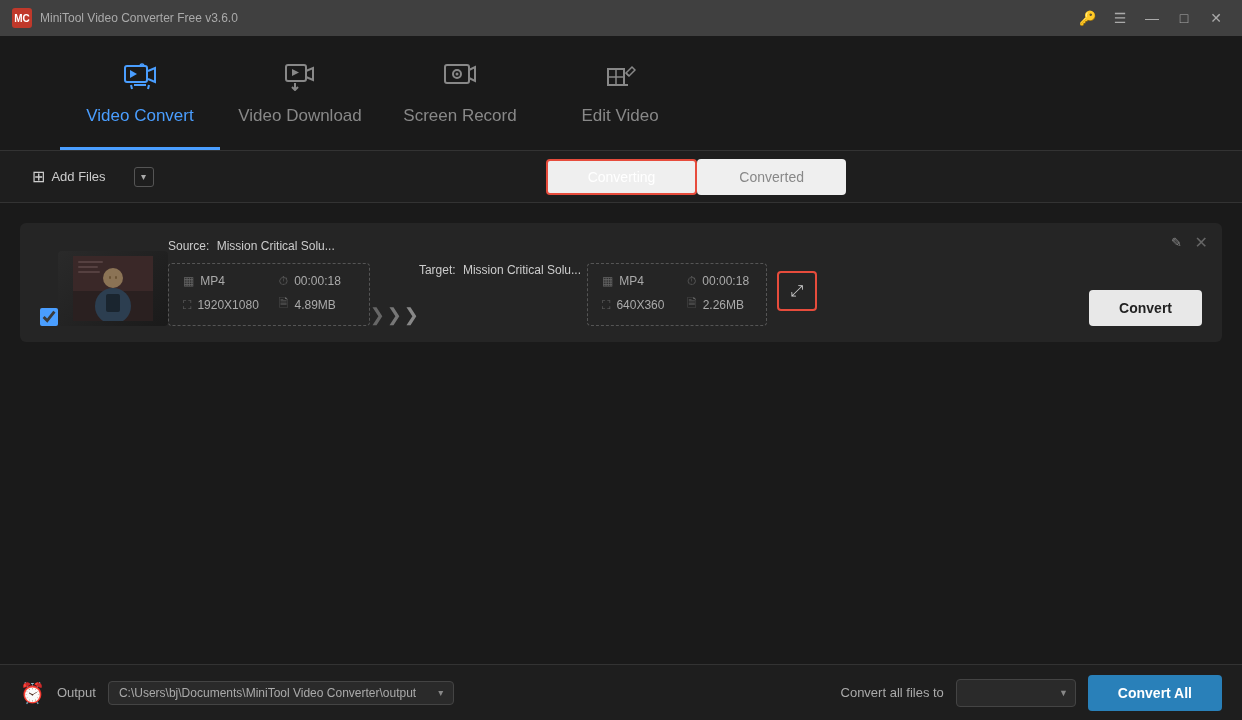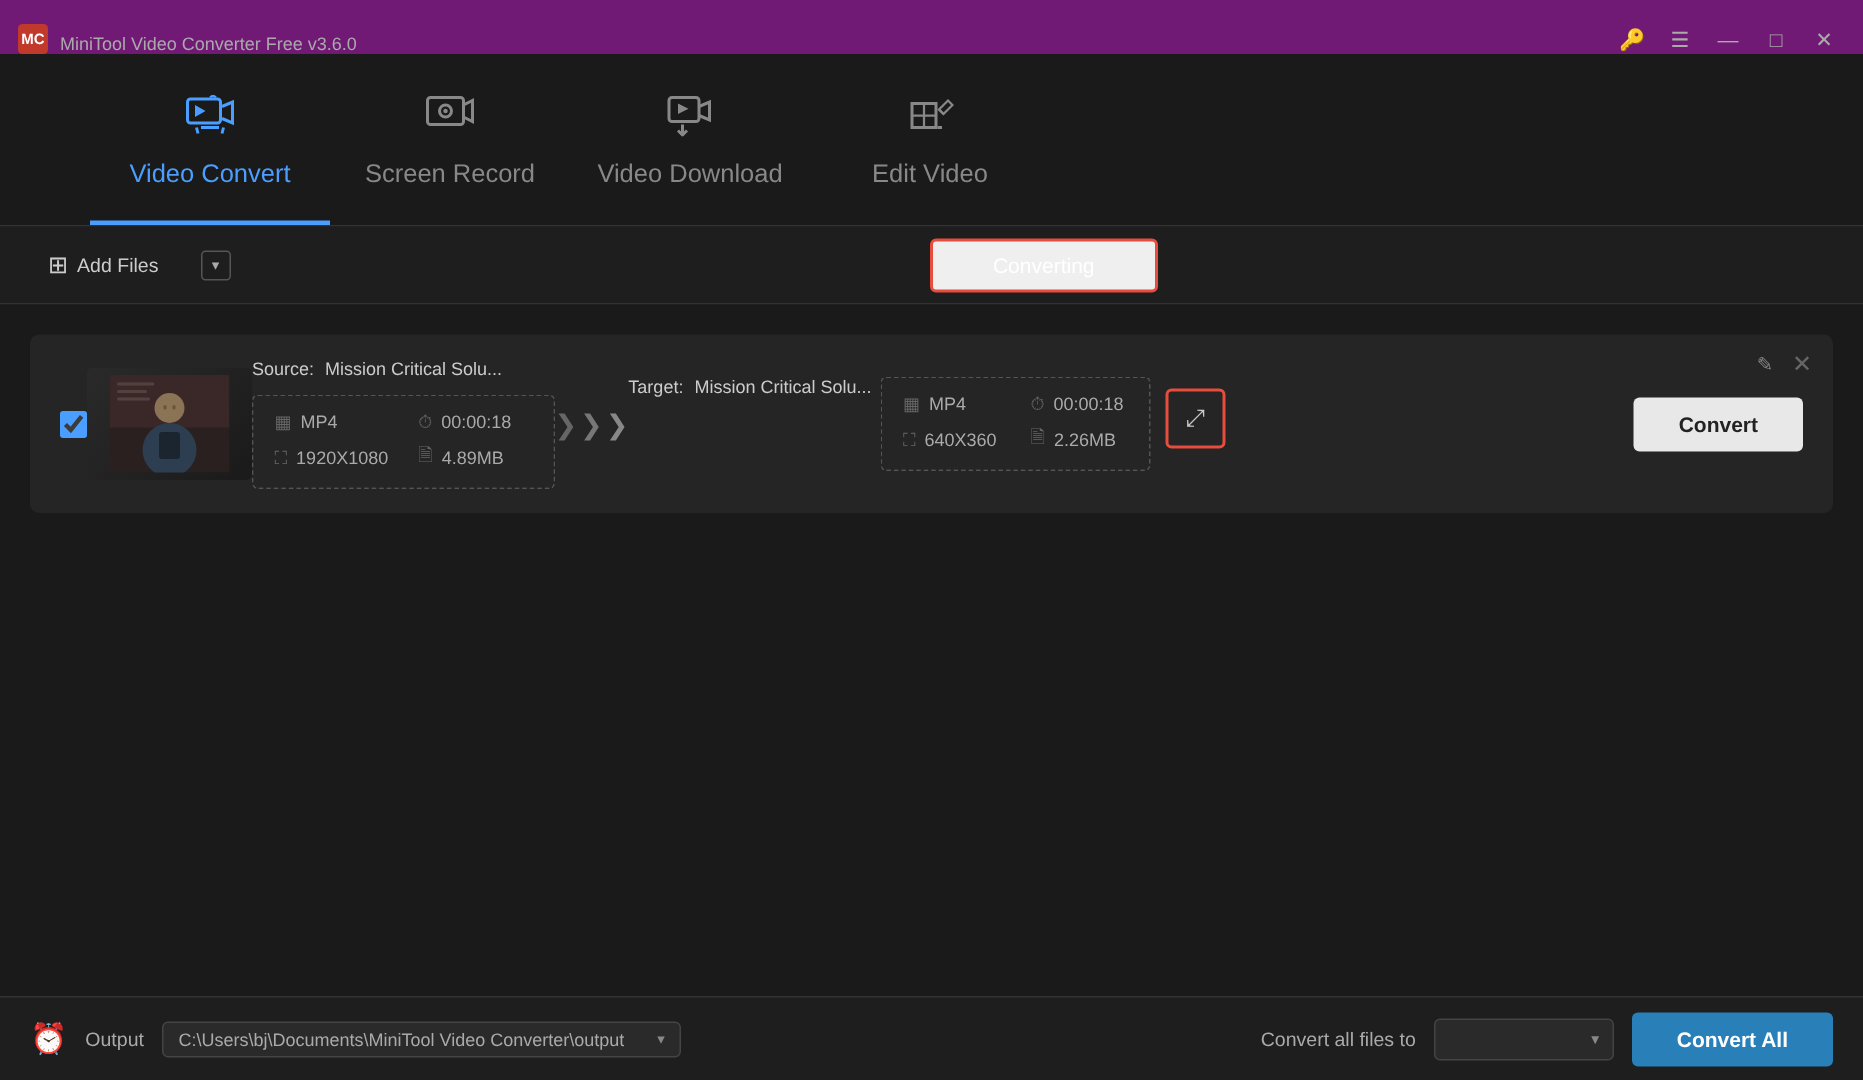--- a/index.html
+++ b/index.html
@@ -10,24 +10,24 @@
       font-size: 13px;
       width: 1242px;
       height: 720px;
       overflow: hidden;
       display: flex;
       flex-direction: column;
     }
 
     
     .title-bar {
-      background: #701a75;
+      background: #404040;
       height: 36px;
       display: flex;
-      align-items: flex-end;
+      align-items: center;
       padding: 0 12px;
       gap: 8px;
       flex-shrink: 0;
     }
     .title-bar-logo {
       width: 20px;
       height: 20px;
       background: #c0392b;
       border-radius: 3px;
       display: flex;
@@ -157,21 +157,21 @@
       padding: 20px;
       overflow-y: auto;
     }
 
     
     .file-card {
       background: #252525;
       border-radius: 6px;
       padding: 16px 20px;
       display: flex;
-      align-items: center;
+      align-items: flex-end;
       position: relative;
     }
     .file-checkbox {
       width: 18px;
       height: 18px;
       accent-color: #4a9eff;
       cursor: pointer;
       flex-shrink: 0;
     }
     .file-thumbnail {
@@ -413,39 +413,39 @@
         <path d="M7 22 L8 26" stroke="#4a9eff" stroke-width="2"></path>
         <path d="M25 22 L24 26" stroke="#4a9eff" stroke-width="2"></path>
         <path d="M16 2 Q18 0 20 2" stroke="#4a9eff" stroke-width="1.5" fill="none"></path>
       </svg>
     </span>
     <span class="nav-label">Video Convert</span>
   </div>
   <div class="nav-item">
     <span class="nav-icon">
       <svg width="32" height="28" viewBox="0 0 32 28" fill="none">
-        <rect x="1" y="2" width="24" height="18" rx="2" stroke="#888" stroke-width="2" fill="none"></rect>
-        <circle cx="13" cy="11" r="4" stroke="#888" stroke-width="2" fill="none"></circle>
-        <circle cx="13" cy="11" r="1.5" fill="#888"></circle>
-        <path d="M25 7 L31 4 L31 18 L25 15" stroke="#888" stroke-width="2" fill="none"></path>
-      </svg>
-    </span>
-    <span class="nav-label">Screen Record</span>
-  </div>
-  <div class="nav-item">
-    <span class="nav-icon">
-      <svg width="32" height="28" viewBox="0 0 32 28" fill="none">
         <rect x="2" y="2" width="20" height="16" rx="2" stroke="#888" stroke-width="2" fill="none"></rect>
         <polygon points="8,6 8,13 15,9.5" fill="#888"></polygon>
         <path d="M22 8 L29 5 L29 17 L22 14" stroke="#888" stroke-width="2" fill="none"></path>
         <path d="M11 20 L11 26" stroke="#888" stroke-width="2"></path>
         <path d="M8 24 L11 27 L14 24" stroke="#888" stroke-width="2" fill="none"></path>
       </svg>
     </span>
     <span class="nav-label">Video Download</span>
+  </div>
+  <div class="nav-item">
+    <span class="nav-icon">
+      <svg width="32" height="28" viewBox="0 0 32 28" fill="none">
+        <rect x="1" y="2" width="24" height="18" rx="2" stroke="#888" stroke-width="2" fill="none"></rect>
+        <circle cx="13" cy="11" r="4" stroke="#888" stroke-width="2" fill="none"></circle>
+        <circle cx="13" cy="11" r="1.5" fill="#888"></circle>
+        <path d="M25 7 L31 4 L31 18 L25 15" stroke="#888" stroke-width="2" fill="none"></path>
+      </svg>
+    </span>
+    <span class="nav-label">Screen Record</span>
   </div>
   <div class="nav-item">
     <span class="nav-icon">
       <svg width="32" height="28" viewBox="0 0 32 28" fill="none">
         <path d="M4 6 L4 22 L20 22 L20 6 Z" stroke="#888" stroke-width="2" fill="none"></path>
         <path d="M12 6 L12 22" stroke="#888" stroke-width="1.5"></path>
         <path d="M4 14 L20 14" stroke="#888" stroke-width="1.5"></path>
         <path d="M22 10 L28 4 L31 7 L25 13 Z" stroke="#888" stroke-width="1.5" fill="none"></path>
         <path d="M22 10 L25 13" stroke="#888" stroke-width="1.5"></path>
         <path d="M21 22 L24 22" stroke="#888" stroke-width="2"></path>
@@ -459,20 +459,21 @@
   <div class="add-files-btn">
     <span style="font-size:16px;">⊞</span>
     <span>Add Files</span>
   </div>
   <div class="dropdown-arrow">
     <span>▾</span>
   </div>
 
   <div class="tab-section">
     <button class="tab-btn active">Converting</button>
+    <button class="tab-btn inactive">Converted</button>
   </div>
 </div>
 
 <div class="main-content">
   <div class="file-card">
     <input type="checkbox" class="file-checkbox" checked="" style="">
 
     <div class="file-thumbnail">
       <div class="thumbnail-placeholder">
         <svg width="80" height="65" viewBox="0 0 80 65">

